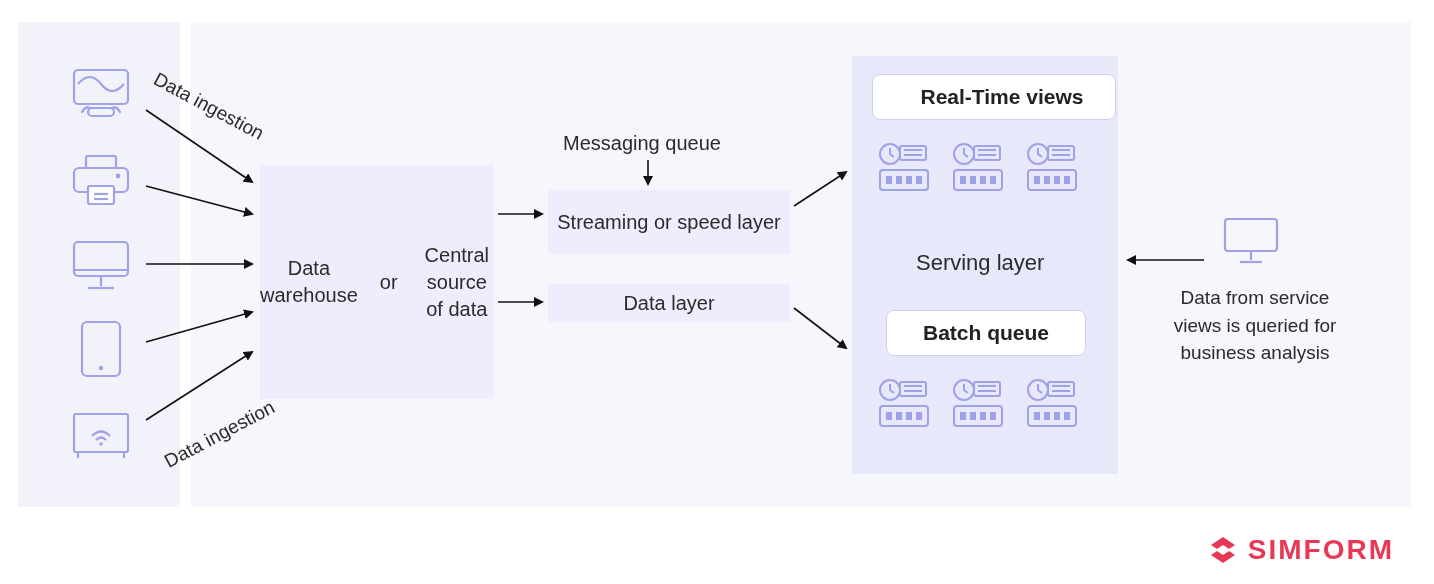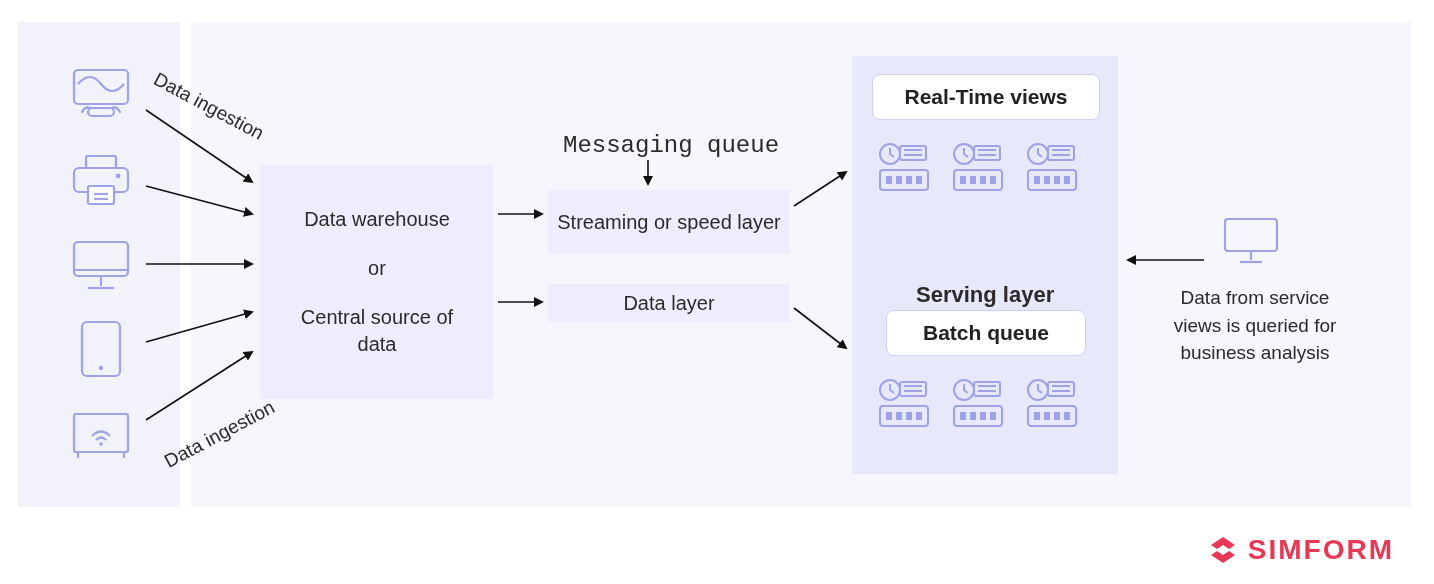--- a/index.html
+++ b/index.html
@@ -4,21 +4,21 @@
 <style>
   html, body { margin:0; padding:0; }
   body { width:1434px; height:584px; font-family: "Helvetica Neue", Arial, sans-serif; background:#ffffff; position:relative; color:#2b2b2b; }
   .canvas-bg { position:absolute; left:191px; top:22px; width:1220px; height:485px; background:#f6f6fd; }
   .left-band { position:absolute; left:18px; top:22px; width:162px; height:485px; background:#f2f2fb; }
   .box { position:absolute; background:#EDEDFD; text-align:center; display:flex; align-items:center; justify-content:center; font-size:20px; color:#2b2b2b; }
   .box.line { line-height:1.35; }
   .serving-box { position:absolute; background:#E8E8FB; }
   .pill { position:absolute; background:#ffffff; border:1.8px solid #cfd0f7; border-radius:8px; font-weight:600; font-size:21px; display:flex; align-items:center; justify-content:center; color:#222; }
   .label-text { position:absolute; font-size:20px; color:#2b2b2b; text-align:center; white-space:nowrap; }
-  .small-label { font-size:24px;font-family:Liberation Mono, monospace; }
+  .small-label { font-size:20px; }
   .desc { position:absolute; font-size:19px; color:#2b2b2b; text-align:center; line-height:1.45; }
   .rot45 { transform: rotate(28deg); transform-origin:left center; }
   .rotn45 { transform: rotate(-28deg); transform-origin:left center; }
   svg.arrows { position:absolute; left:0; top:0; width:1434px; height:584px; pointer-events:none; }
   .device-icon { position:absolute; color:#9ea2e6; }
   .server-icon { position:absolute; color:#9ea2e6; }
   .logo-wrap { position:absolute; right:40px; bottom:18px; display:flex; align-items:center; gap:10px; }
   .logo-text { font-weight:700; letter-spacing:2px; font-size:28px; color:#e73956; }
 </style>
 </head>
@@ -62,44 +62,44 @@
 <div class="device-icon" style="left:68px; top:406px;">
 <svg width="66" height="58" viewBox="0 0 66 58" fill="none" stroke="currentColor" stroke-width="2.2">
   <rect x="6" y="8" width="54" height="38" rx="2"></rect>
   <path d="M24 30 q9 -9 18 0 M28 34 q5 -5 10 0"></path>
   <circle cx="33" cy="38" r="1.8" fill="currentColor" stroke="none"></circle>
   <line x1="10" y1="52" x2="10" y2="46"></line>
       <line x1="56" y1="52" x2="56" y2="46"></line>
 </svg>
 </div>
 
-<div class="box line" style="left:260px; top:165px; width:234px; height:234px; flex-direction:column; gap:22px;">
+<div class="box line" style="left:260px; top:165px; width:234px; height:234px; flex-direction:row; gap:22px;">
   <div>Data warehouse</div>
   <div>or</div>
   <div style="max-width:180px;">Central source of data</div>
 </div>
 
 <div class="box line" style="left:548px; top:190px; width:242px; height:64px;">
   <span>Streaming or speed layer</span>
 </div>
 
 <div class="box" style="left:548px; top:284px; width:242px; height:38px;">
   <span>Data layer</span>
 </div>
 
 <div class="label-text small-label" style="left:563px; top:132px;">Messaging queue</div>
 
 <div class="serving-box" style="left:852px; top:56px; width:266px; height:418px;"></div>
-<div class="pill" style="left:872px; top:74px; width:226px; height:44px;">
+<div class="pill" style="left:872px; top:74px; width:226px; height:44px;padding-left:16px;">
   <span>Real-Time views</span>
 </div>
 <div class="pill" style="left:886px; top:310px; width:198px; height:44px;">
   <span>Batch queue</span>
 </div>
-<div class="label-text" style="left:916px; top:250px; font-weight:700; font-size:22px;margin-top:32px;">Serving layer</div>
+<div class="label-text" style="left:916px; top:250px; font-weight:400; font-size:22px;">Serving layer</div>
 
 <div class="server-icon" style="left:876px; top:140px;">
 <svg width="56" height="56" viewBox="0 0 56 56" fill="none" stroke="currentColor" stroke-width="2">
   <circle cx="14" cy="14" r="10"></circle>
       <path d="M14 8 v6 l4 3"></path>
   <rect x="24" y="6" width="26" height="14" rx="2"></rect>
       <line x1="28" y1="10" x2="46" y2="10"></line>
       <line x1="28" y1="15" x2="46" y2="15"></line>
   <rect x="4" y="30" width="48" height="20" rx="3"></rect>
   <rect x="10" y="36" width="6" height="8" fill="currentColor" stroke="none"></rect>

